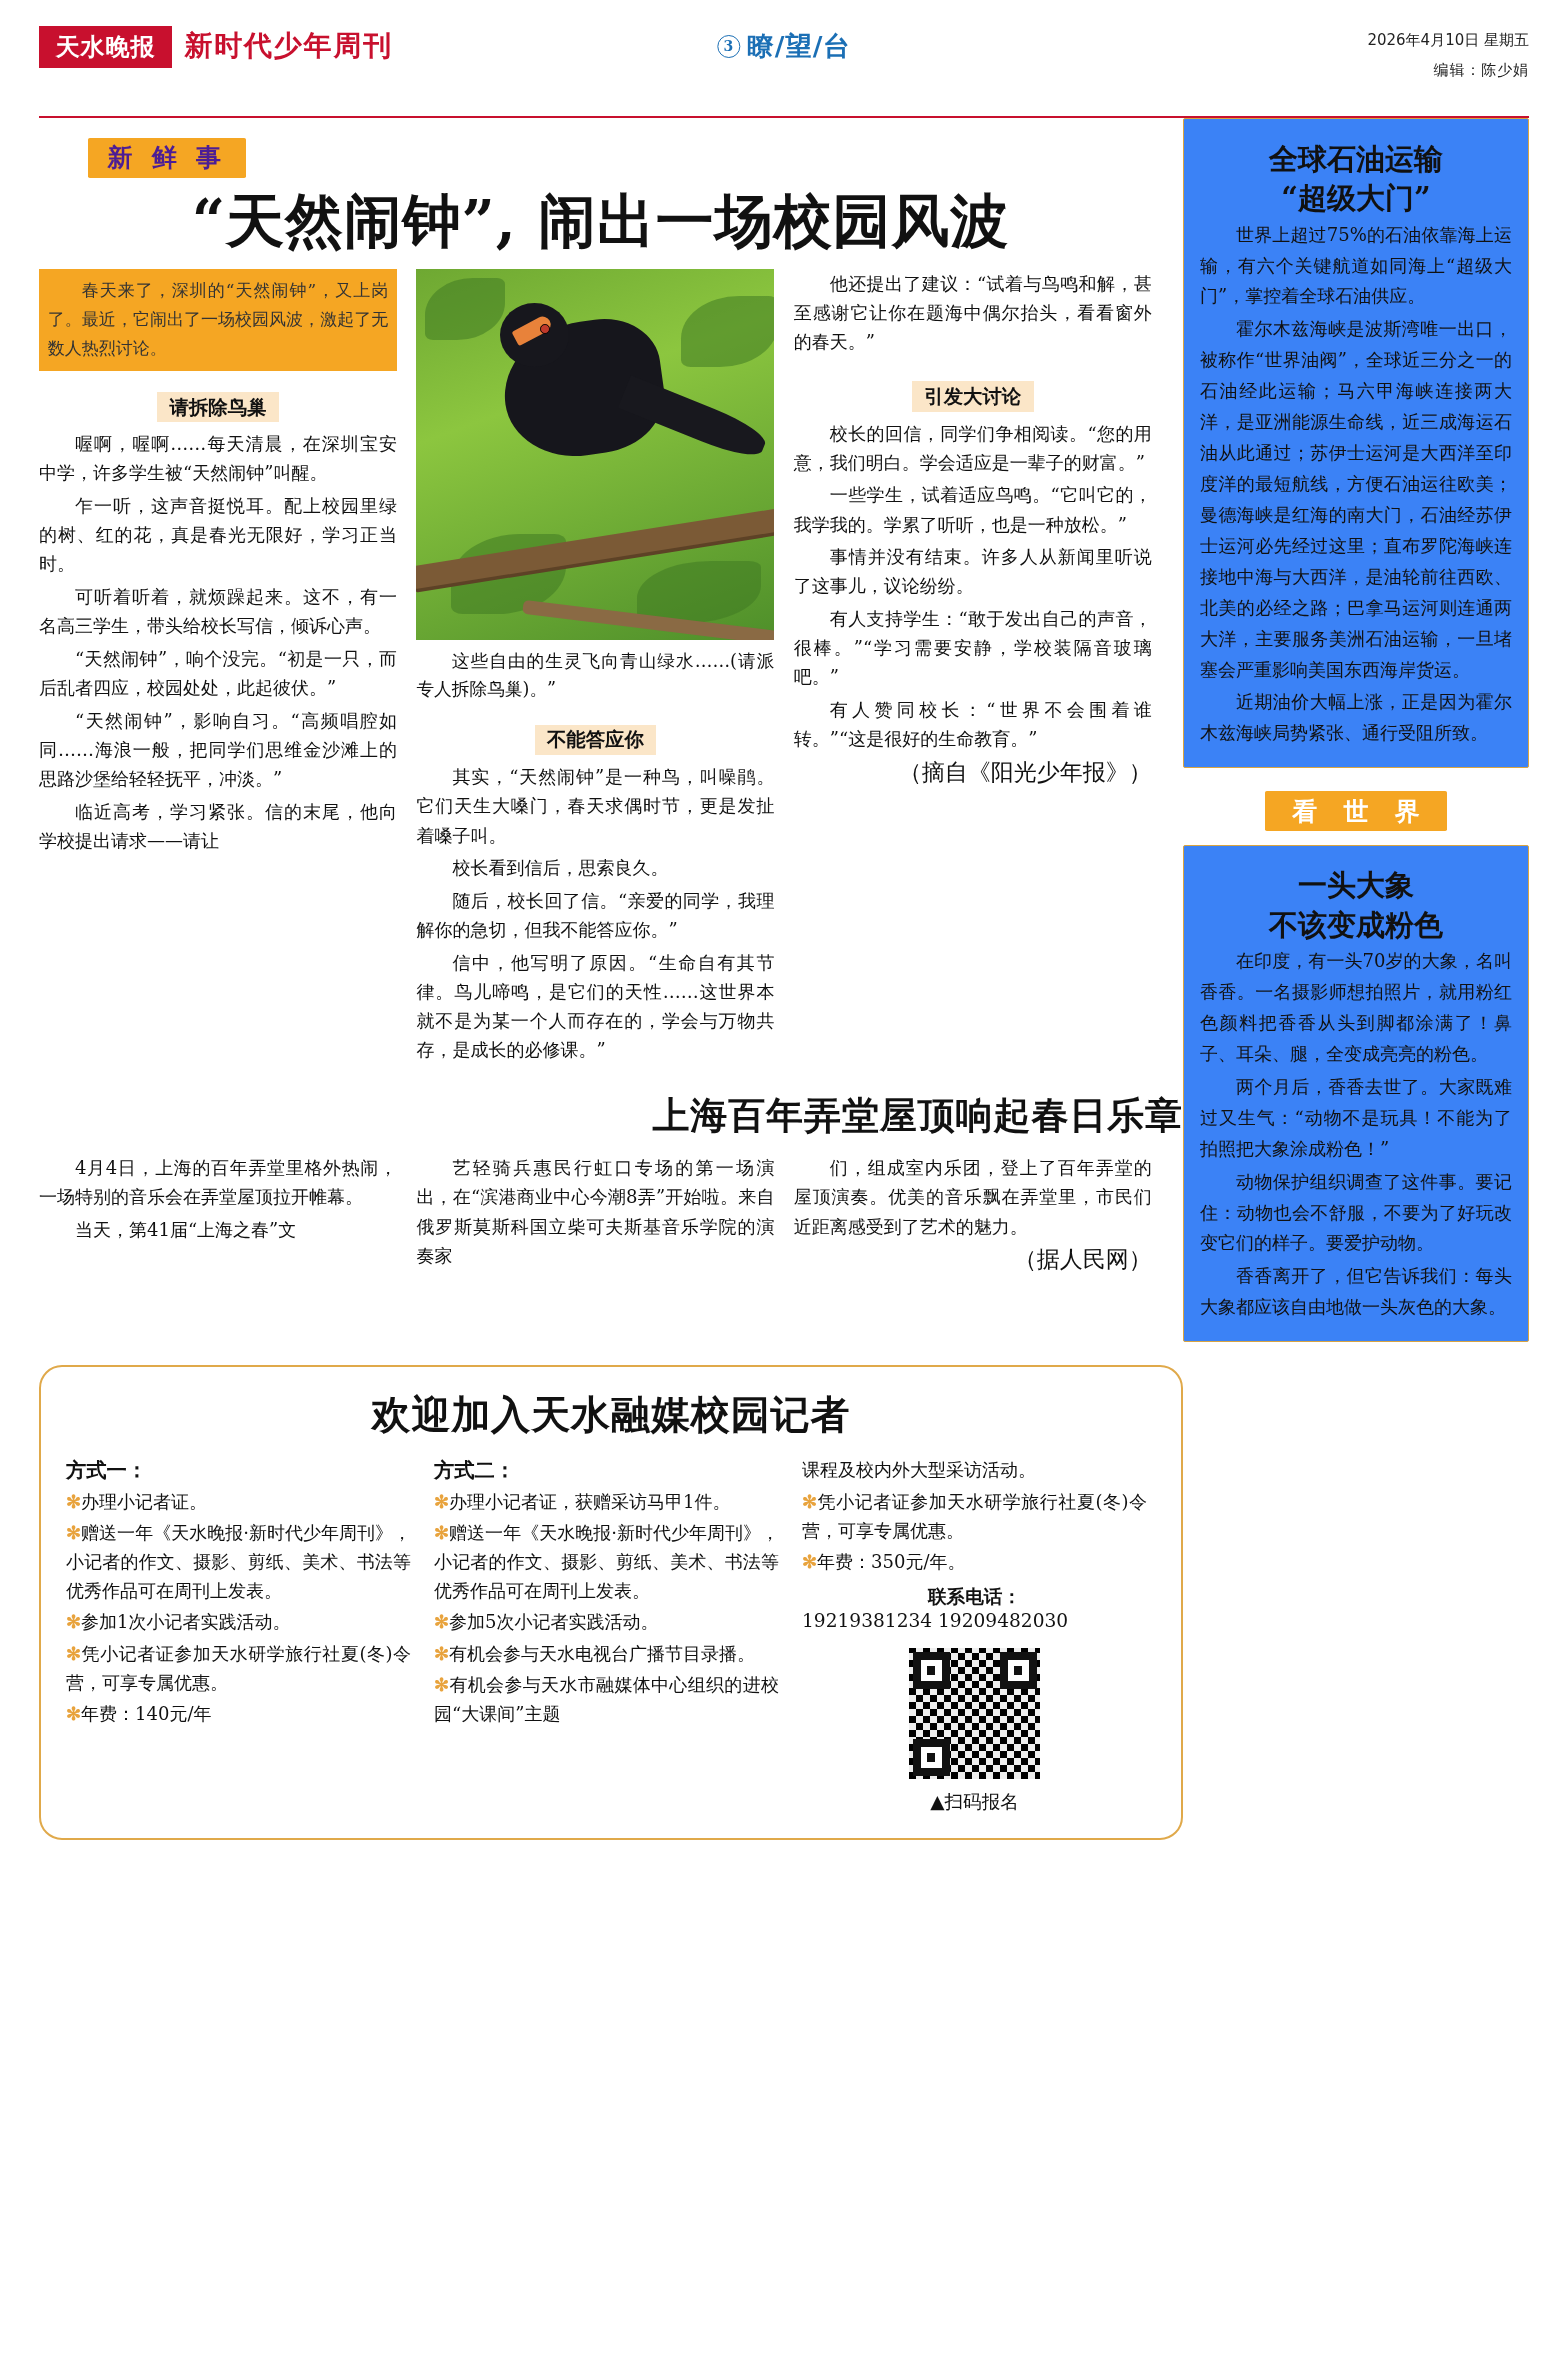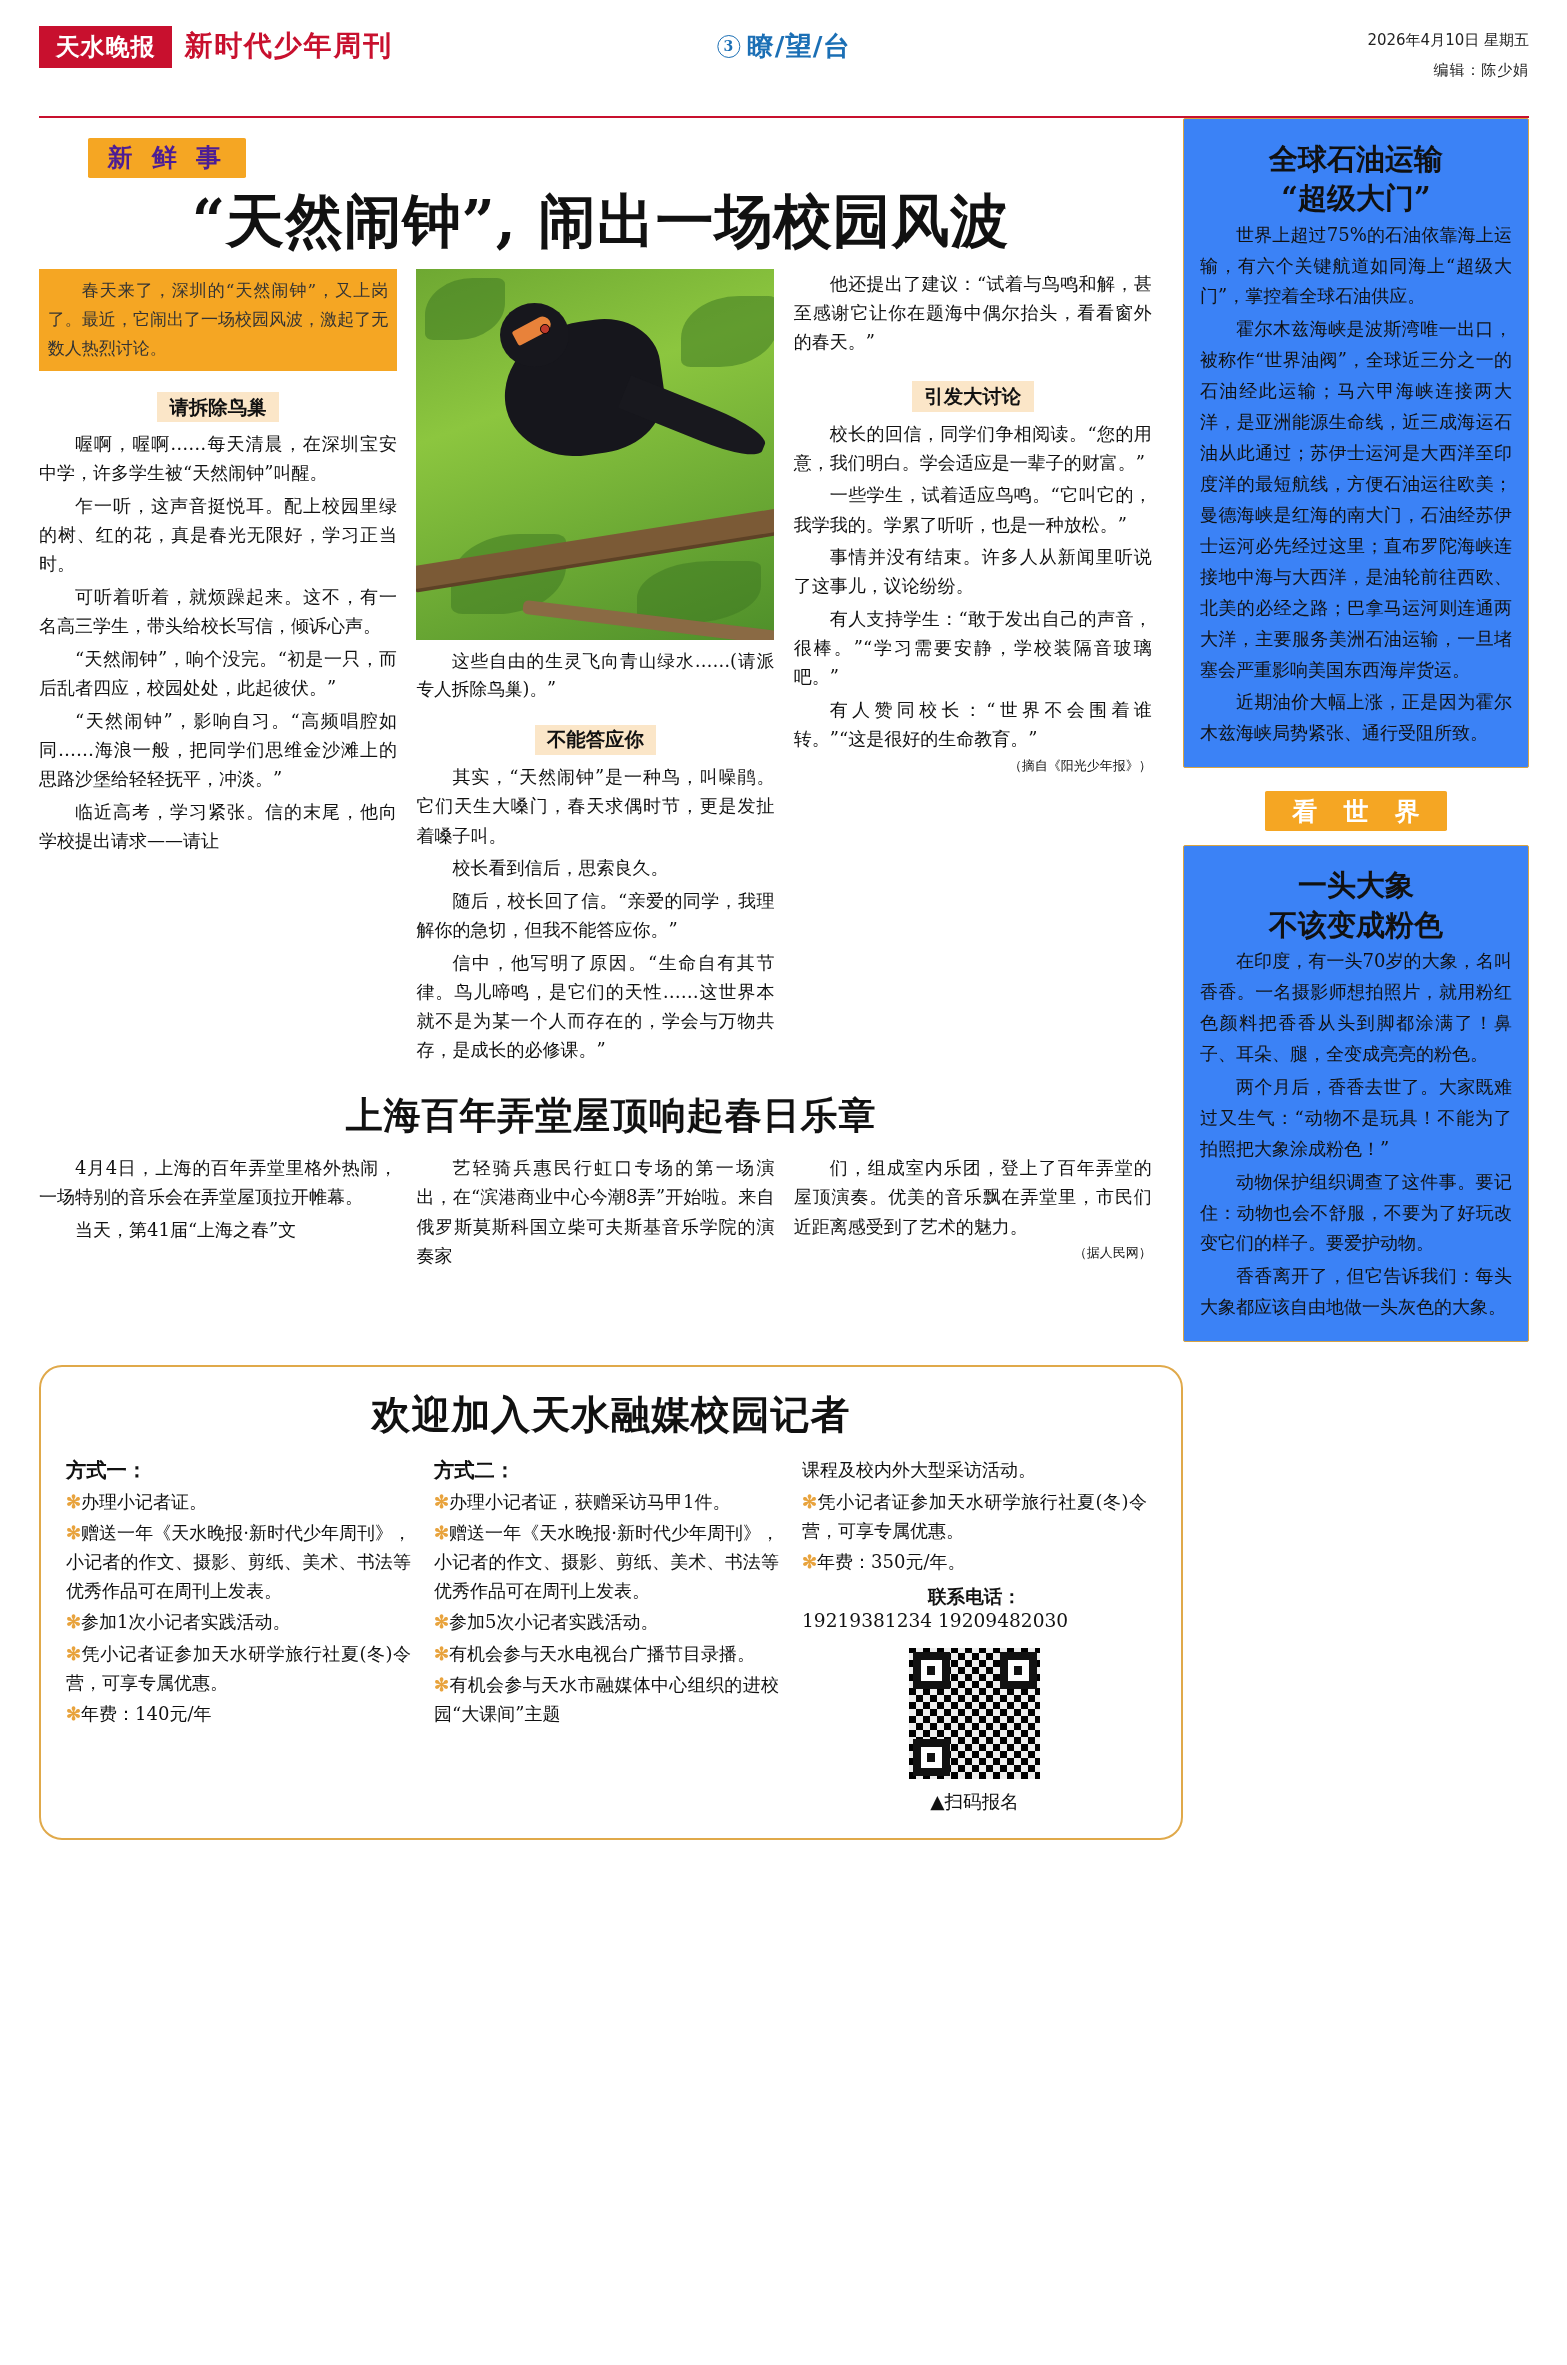--- a/index.html
+++ b/index.html
@@ -198,30 +198,30 @@
     line-height:1.6;
     text-indent:2em;
     text-align:justify;
     font-family:"DejaVu Serif","Liberation Serif",serif;
     margin-top:7px;
   }
 
   
   .sec2 { margin-top:23px; width:1144px; }
   .sec2 h2 {
-    text-align:center;
+    text-align:right;
     font-size:37px;
     font-weight:bold;
     margin:7px 0 12.4px 0;
     font-family:"DejaVu Serif","Liberation Serif",serif;
     letter-spacing:0.9px;
   }
   .sec2 .cols { display:flex; gap:19.4px; }
   .sec2 .cols .c { width:358px; }
-  .src { text-align:right; font-size:13px; font-family:"DejaVu Serif","Liberation Serif",serif; }
+  .src { text-align:right; font-size:23px; font-family:"DejaVu Serif","Liberation Serif",serif; }
 
   
   .rbox {
     border:1.8px solid #d9a441;
     border-radius:2px;
     padding:12.4px 16px 16px 16px;
     background:#3b82f6;
   }
   .rbox h3 {
     text-align:center;

